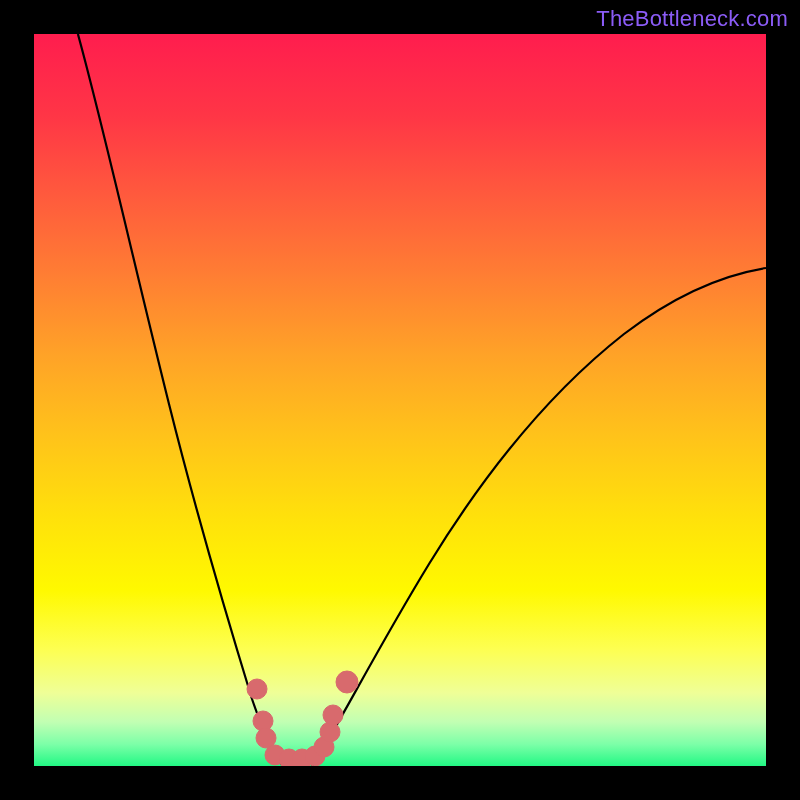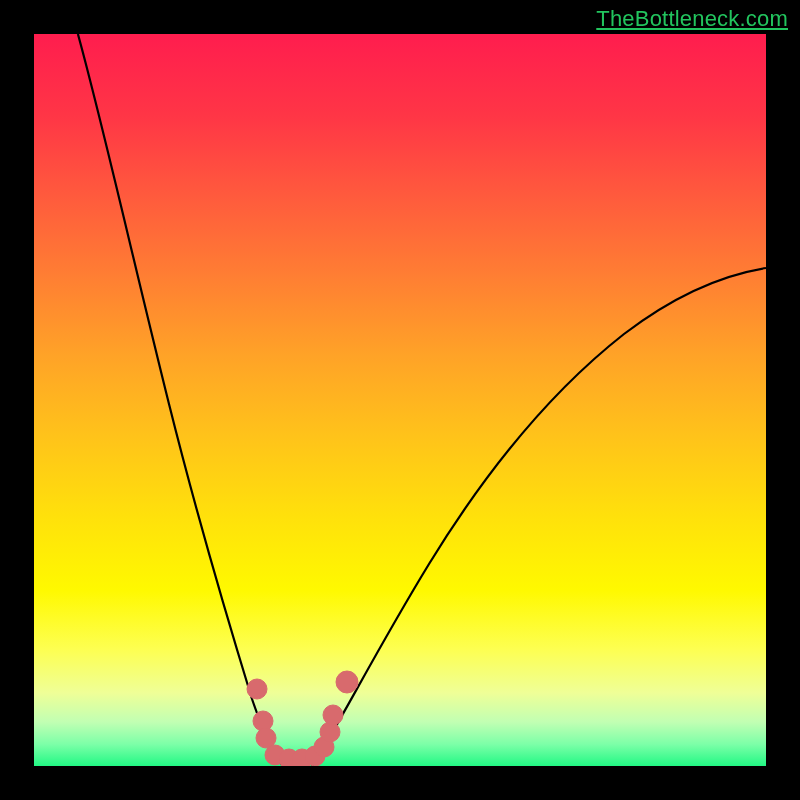--- a/index.html
+++ b/index.html
@@ -47,25 +47,24 @@
     );
   }
   .svg-overlay {
     position: absolute;
     inset: 0;
   }
   .watermark {
     position: absolute;
     top: 6px;
     right: 12px;
-    color: #22c55e;
+    color: #8b5cf6;
     font-size: 22px;
     font-weight: 500;
     letter-spacing: 0.2px;
-    text-decoration: underline;
   }
 </style>
 </head>
 <body>
 
 <div class="frame">
 
   <div class="plot-area">
     <div class="gradient-bg"></div>
 

